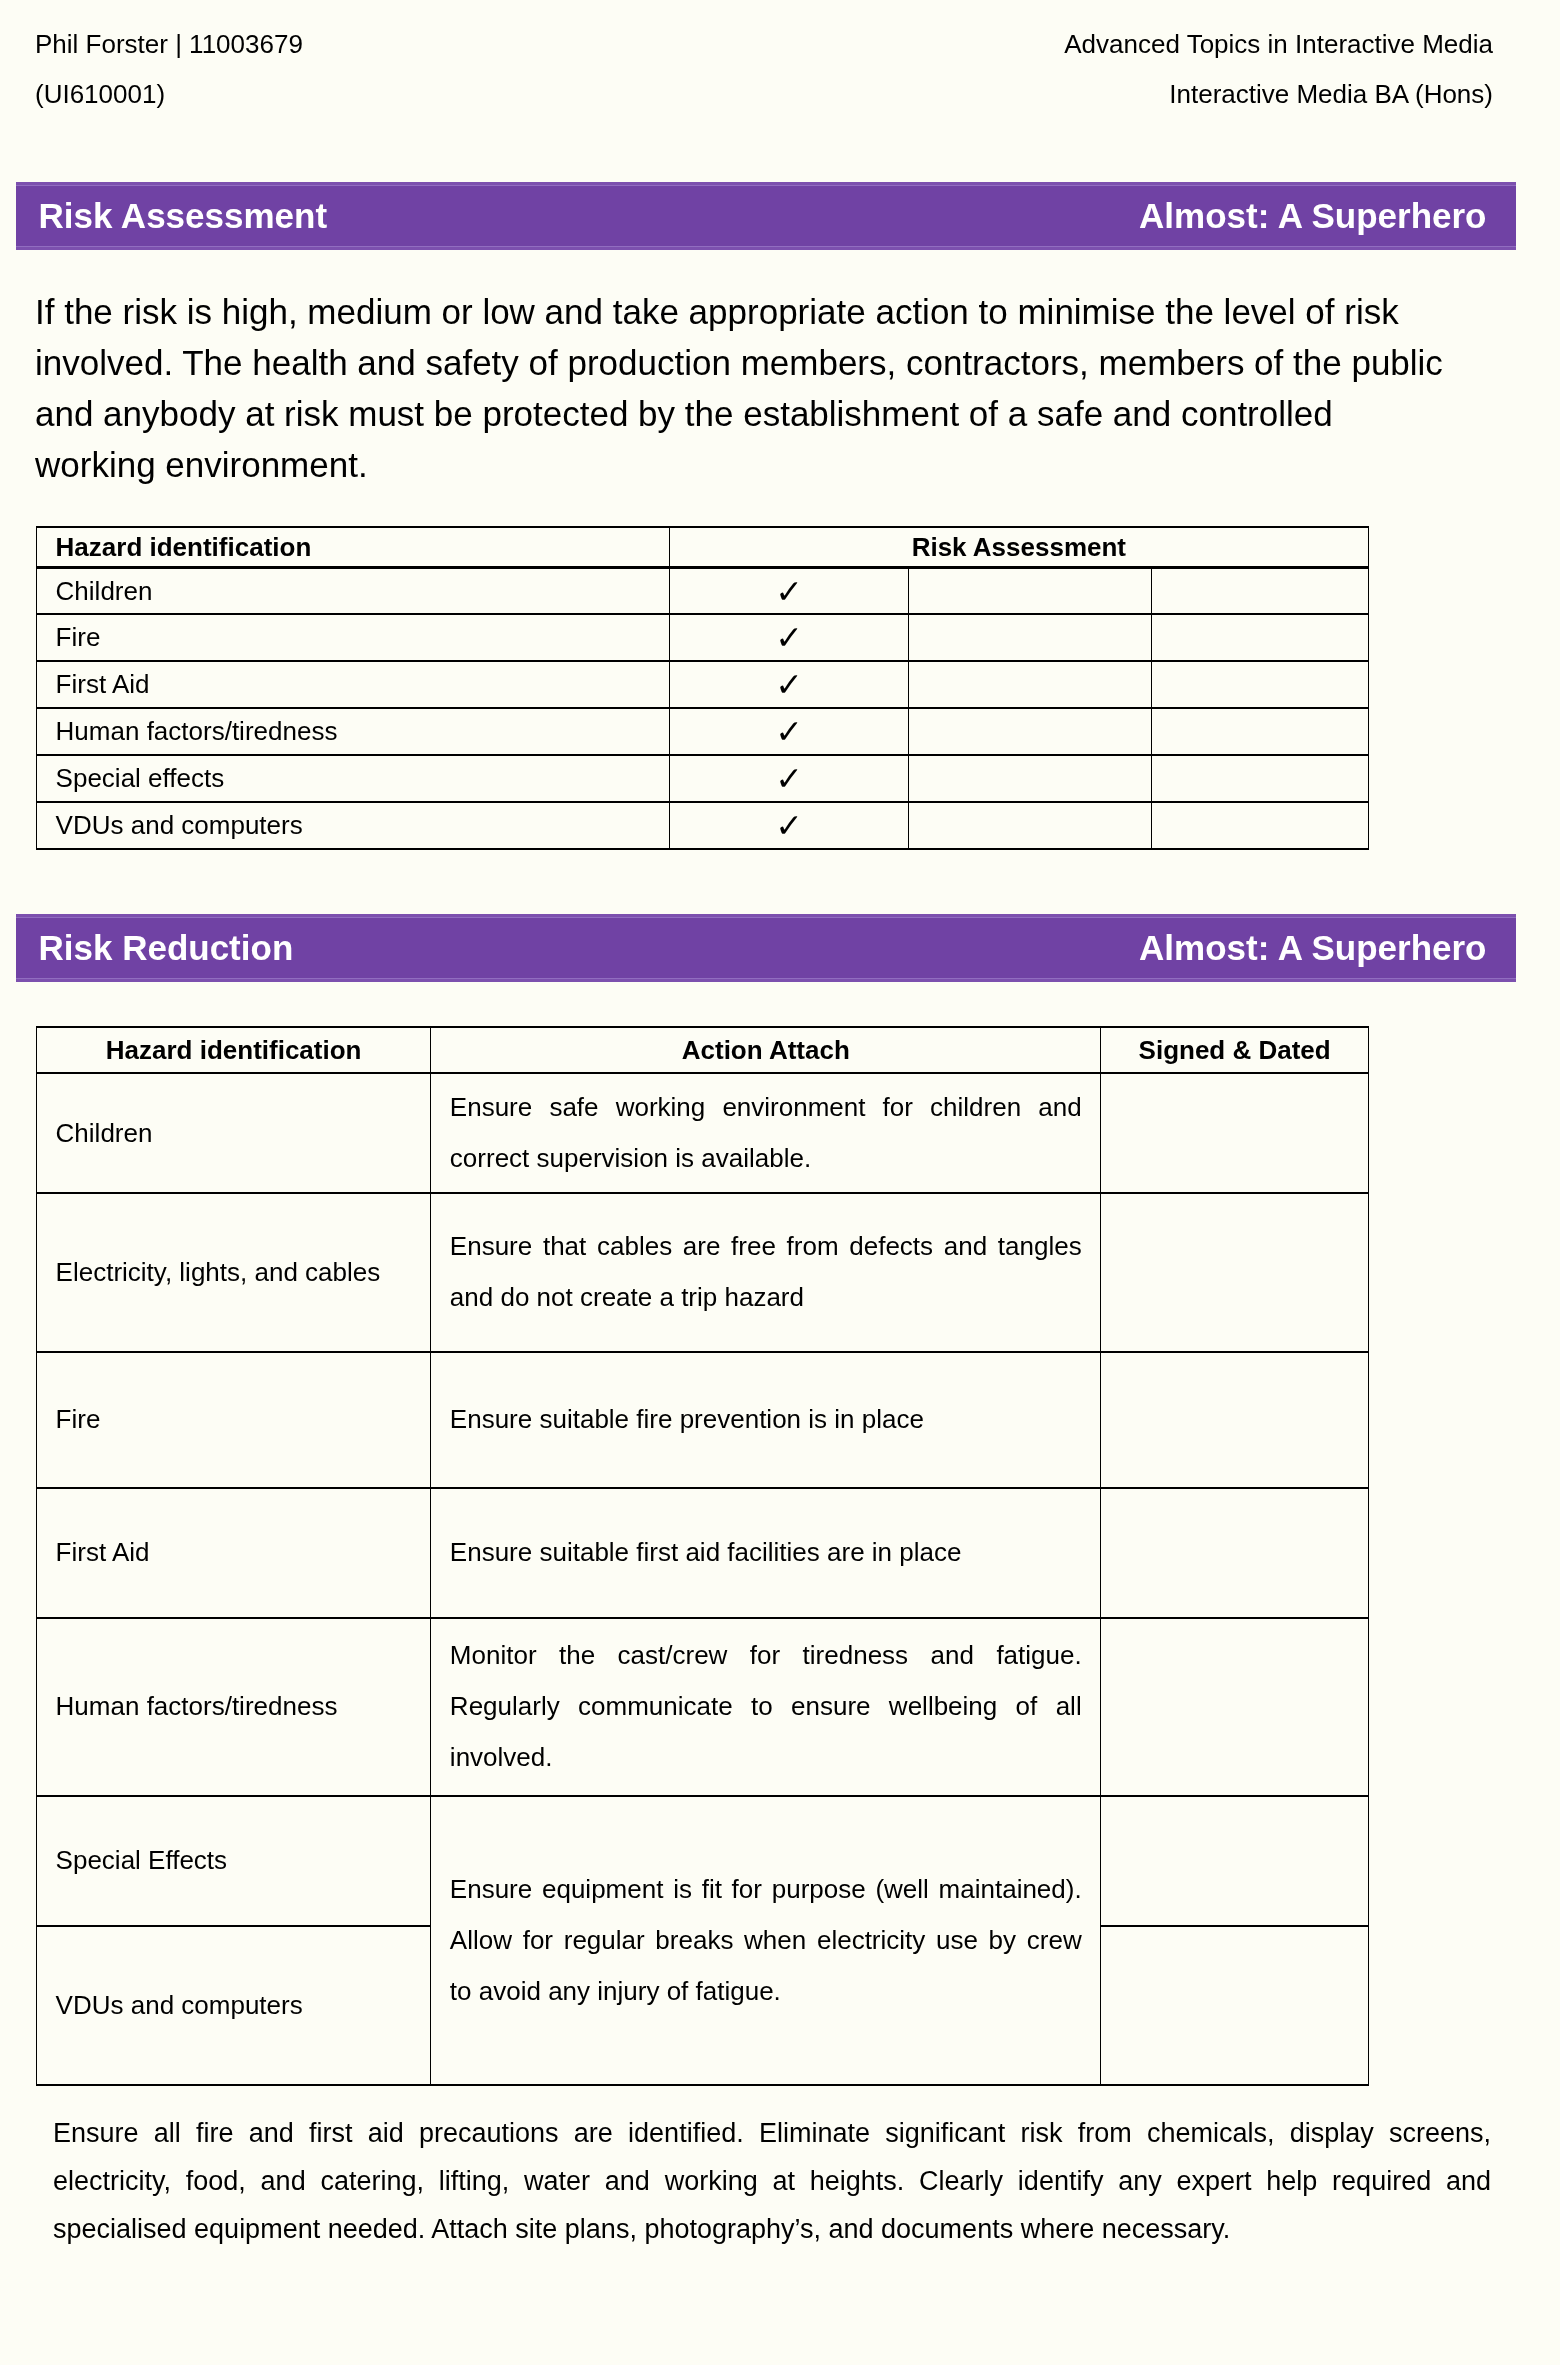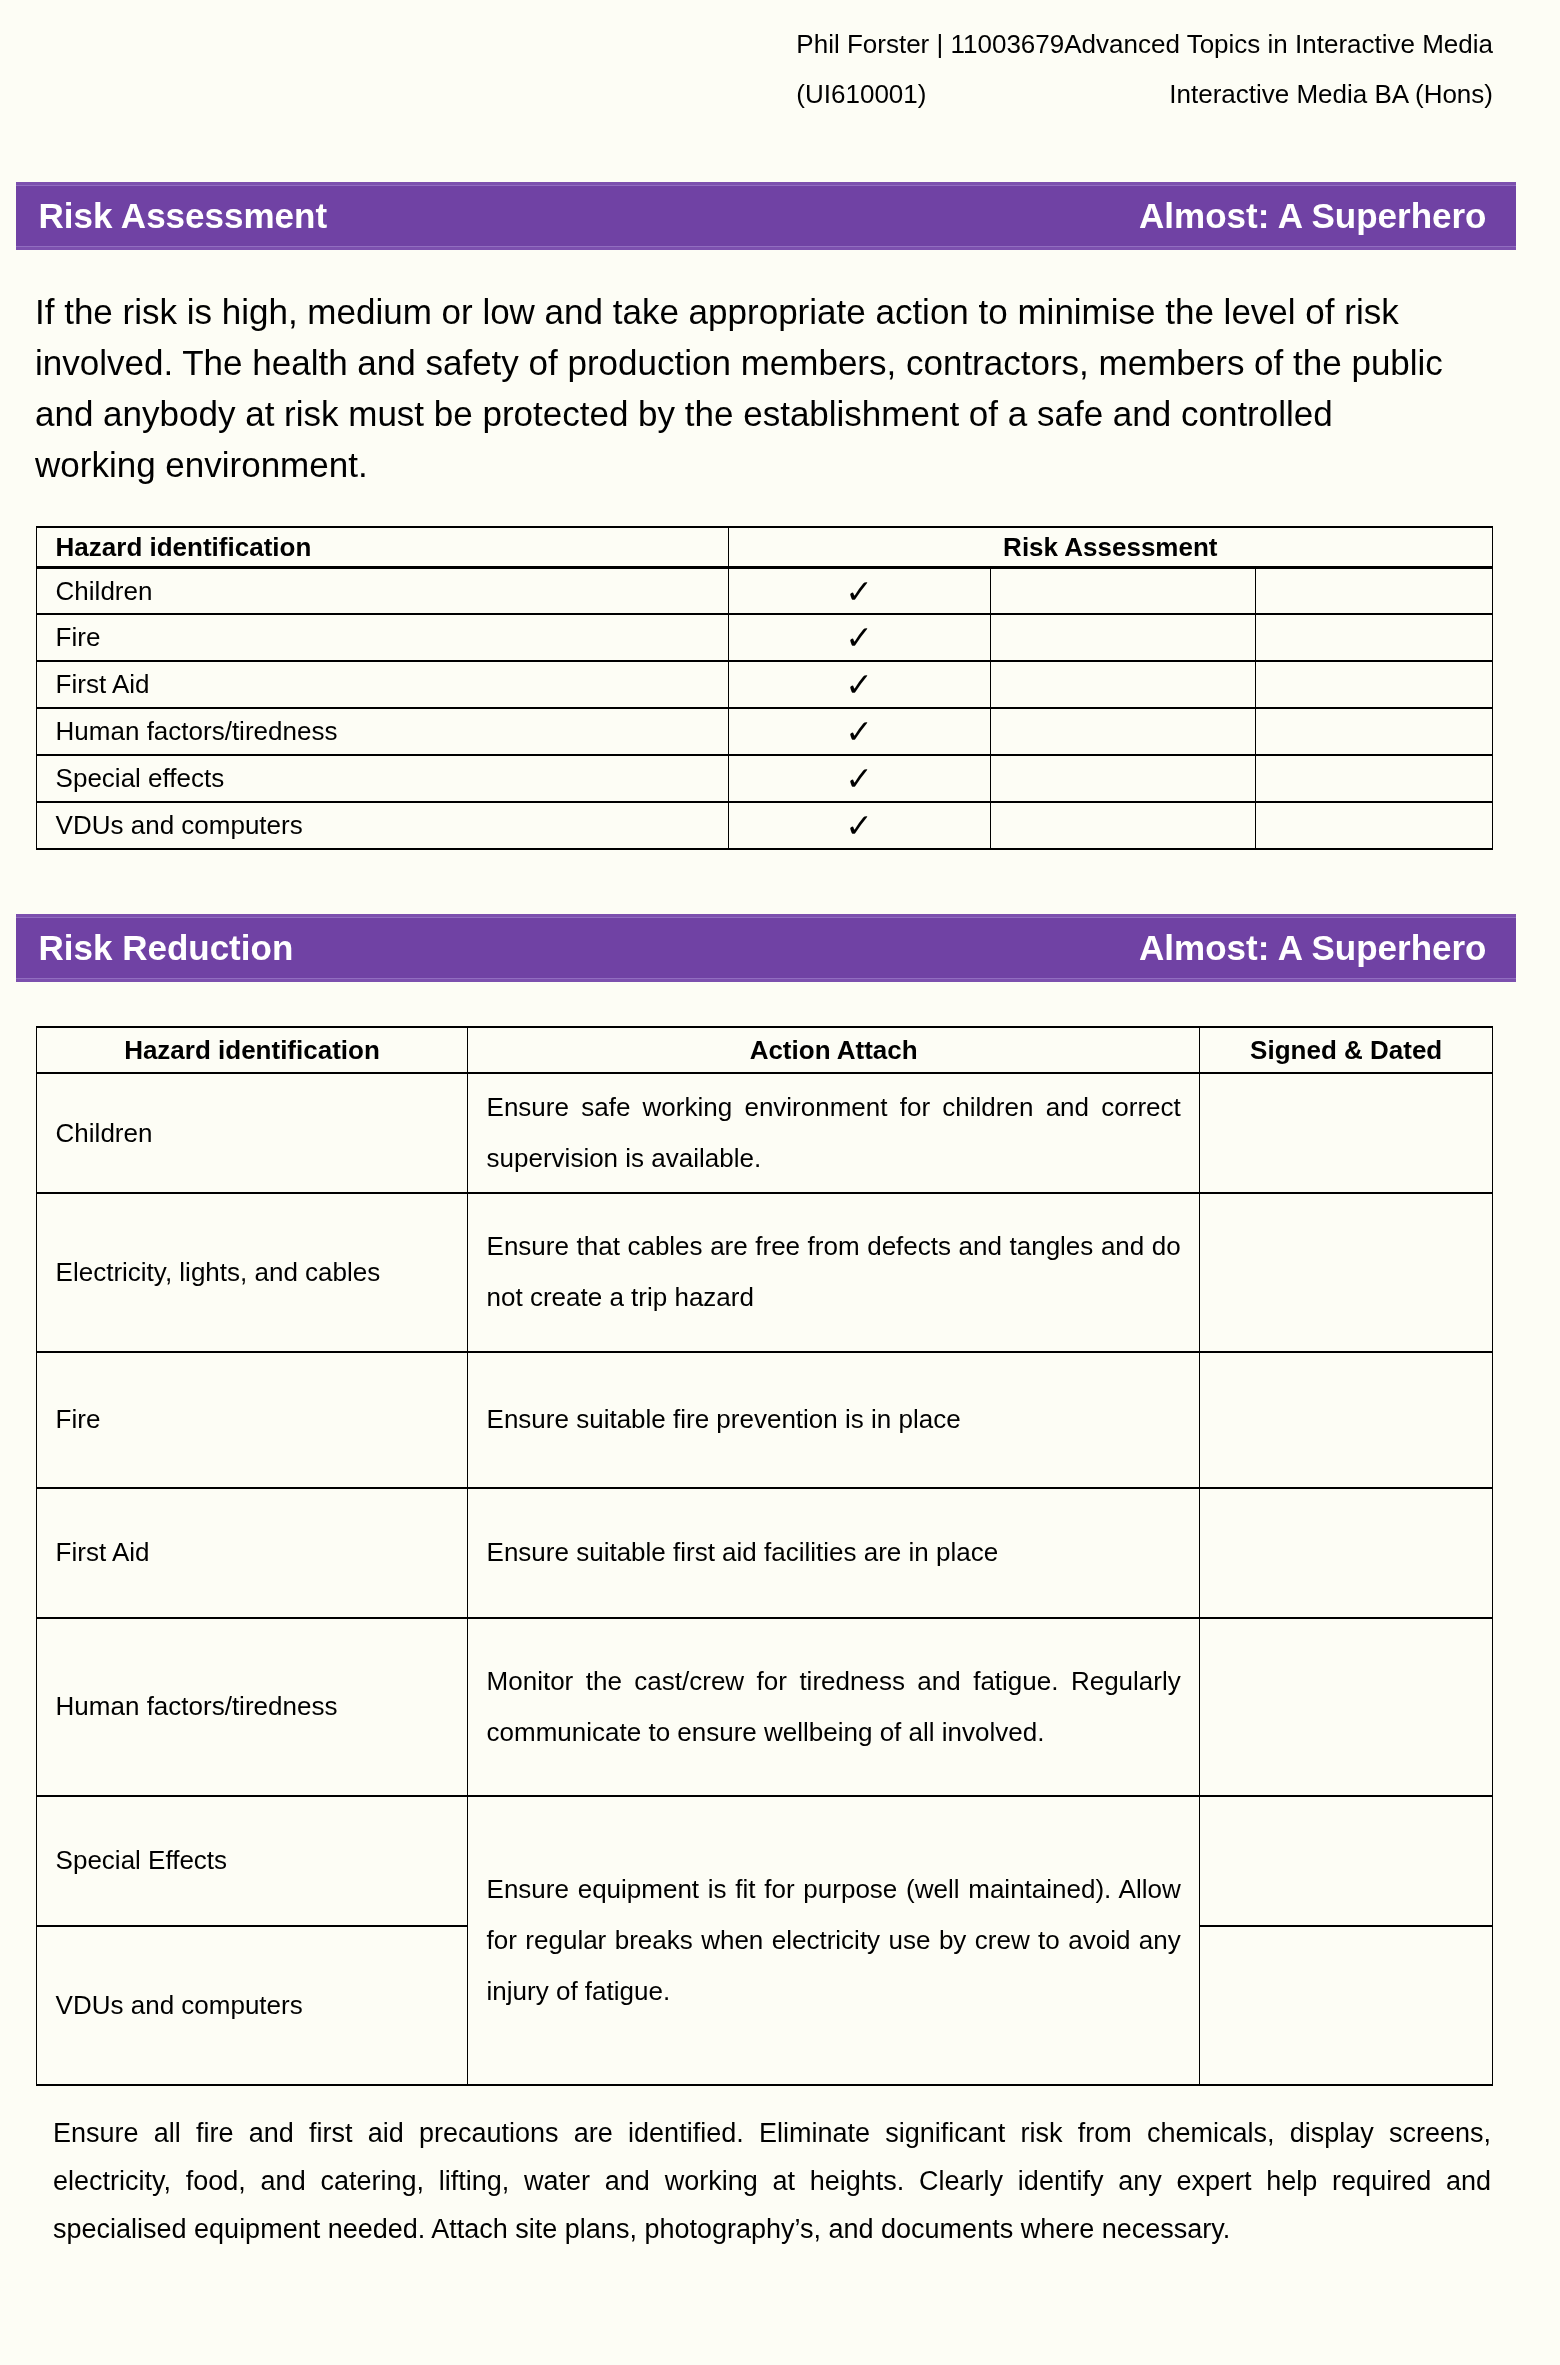--- a/index.html
+++ b/index.html
@@ -3,21 +3,21 @@
 <meta charset="utf-8">
 <style>
   html,body { margin:0; padding:0; background:#FDFDF5; }
   .page {
     position:relative; width:1561px; height:2366px; overflow:hidden;
     background:#FDFDF5; color:#000;
     font-family:"Liberation Sans", sans-serif;
   }
   
   .doc-header {
-    display:flex; justify-content:flex-end;
+    display:flex; justify-content:space-between;
     margin:19.4px 68px 0 35px;
     font-size:26px; line-height:50px;
   }
   .doc-header .right { text-align:right; }
   
   .banner {
     box-sizing:border-box; height:68px;
     margin:63px 45px 0 15.5px; padding:0 29.5px 0 23px;
     display:flex; justify-content:space-between; align-items:center;
     background:#7042A4;
@@ -29,21 +29,21 @@
   
   .intro {
     margin:36px 0 0 35px; max-width:1423px;
     font-size:35px; line-height:51px; text-align:left;
   }
   .outro {
     margin:23px 70px 0 53px;
     font-size:27px; line-height:48px; text-align:justify;
   }
   
-  table { border-collapse:collapse; table-layout:fixed; margin-left:36px; width:1457px; }
+  table { border-collapse:collapse; table-layout:fixed; margin-left:36px; width:1333px; }
   th, td {
     border-left:1.6px solid #000; border-right:1.6px solid #000;
     border-top:2.3px solid #000; border-bottom:2.3px solid #000;
     font-size:26px; overflow:hidden;
   }
   th { font-weight:bold; text-align:center; }
   
   .t1 { margin-top:36px; }
   .t1 col.c-hazard { width:47.5%; } .t1 col.c-low { width:18%; }
   .t1 col.c-med { width:18.2%; }  .t1 col.c-high { width:16.3%; }

